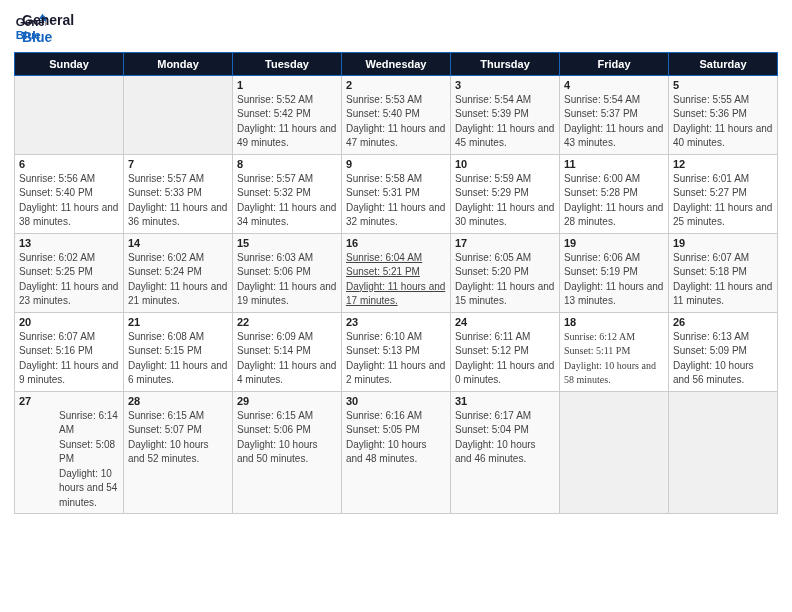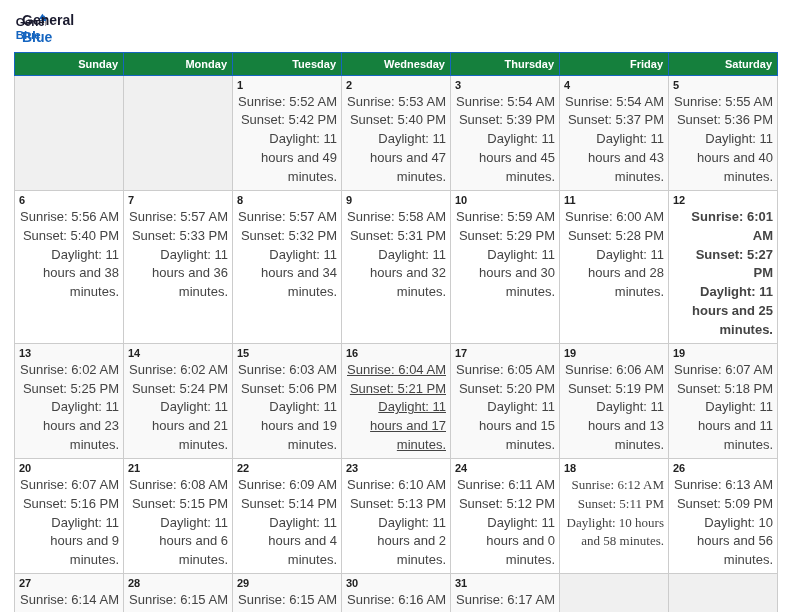--- a/index.html
+++ b/index.html
@@ -43,48 +43,47 @@
       font-size: 14px;
       color: #555;
       font-weight: normal;
     }
     table {
       width: 100%;
       border-collapse: collapse;
       table-layout: fixed;
     }
     thead th {
-      background-color: #15803d;
+      background-color: #0f172a;
       color: #fff;
       font-size: 11px;
       font-weight: bold;
-      text-align: right;
+      text-align: center;
       padding: 5px 5px;
       border: 1px solid #1565c0;
     }
     tbody td {
       vertical-align: top;
       border: 1px solid #ccc;
       padding: 3px 4px;
       font-size: 8.5px;
       color: #333;
       height: 78px;
     }
     .day-num {
       font-size: 11px;
       font-weight: bold;
       color: #222;
       display: block;
       margin-bottom: 2px;
     }
     .cell-detail {
-      font-size: 13px;
+      font-size: 10px;
       color: #444;
       line-height: 1.45;
-      text-align: right;
     }
     tbody tr:nth-child(odd) td {
       background: #f9f9f9;
     }
     tbody tr:nth-child(even) td {
       background: #fff;
     }
     .empty-cell {
       background: #f0f0f0 !important;
     }
@@ -191,21 +190,21 @@
 Daylight: 11 hours and 30 minutes.</div>
           </td>
           <td>
             <span class="day-num">11</span>
             <div class="cell-detail" style="white-space: pre-line;">Sunrise: 6:00 AM
 Sunset: 5:28 PM
 Daylight: 11 hours and 28 minutes.</div>
           </td>
           <td>
             <span class="day-num">12</span>
-            <div class="cell-detail" style="white-space: pre-line; font-weight: bold;">Sunrise: 6:01 AM
+            <div class="cell-detail" style="white-space: pre-line;">Sunrise: 6:01 AM
 Sunset: 5:27 PM
 Daylight: 11 hours and 25 minutes.</div>
           </td>
         </tr>
         <tr>
           <td>
             <span class="day-num">13</span>
             <div class="cell-detail" style="white-space: pre-line;">Sunrise: 6:02 AM
 Sunset: 5:25 PM
 Daylight: 11 hours and 23 minutes.</div>
@@ -287,21 +286,21 @@
           <td>
             <span class="day-num">26</span>
             <div class="cell-detail" style="white-space: pre-line;">Sunrise: 6:13 AM
 Sunset: 5:09 PM
 Daylight: 10 hours and 56 minutes.</div>
           </td>
         </tr>
         <tr>
           <td>
             <span class="day-num">27</span>
-            <div class="cell-detail" style="white-space: pre-line;">Sunrise: 6:14 AM
+            <div class="cell-detail" style="white-space: pre-line; margin-left: 40px;">Sunrise: 6:14 AM
 Sunset: 5:08 PM
 Daylight: 10 hours and 54 minutes.</div>
           </td>
           <td>
             <span class="day-num">28</span>
             <div class="cell-detail" style="white-space: pre-line;">Sunrise: 6:15 AM
 Sunset: 5:07 PM
 Daylight: 10 hours and 52 minutes.</div>
           </td>
           <td>

